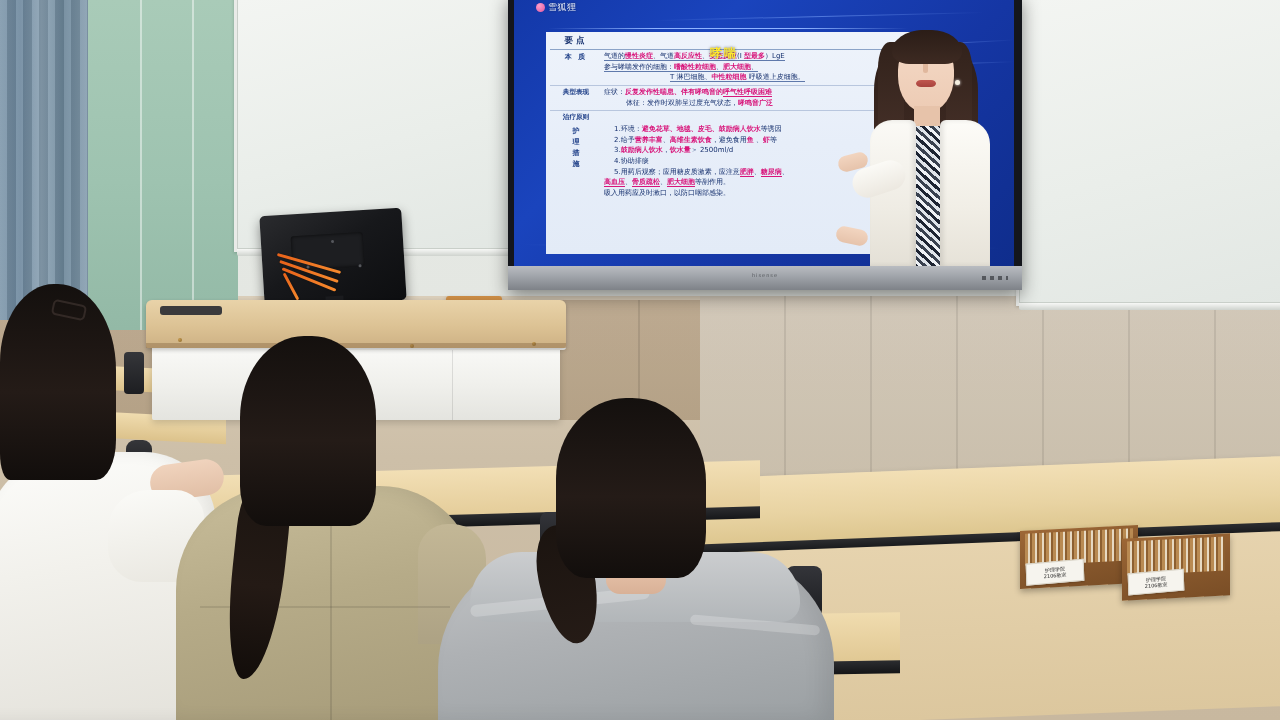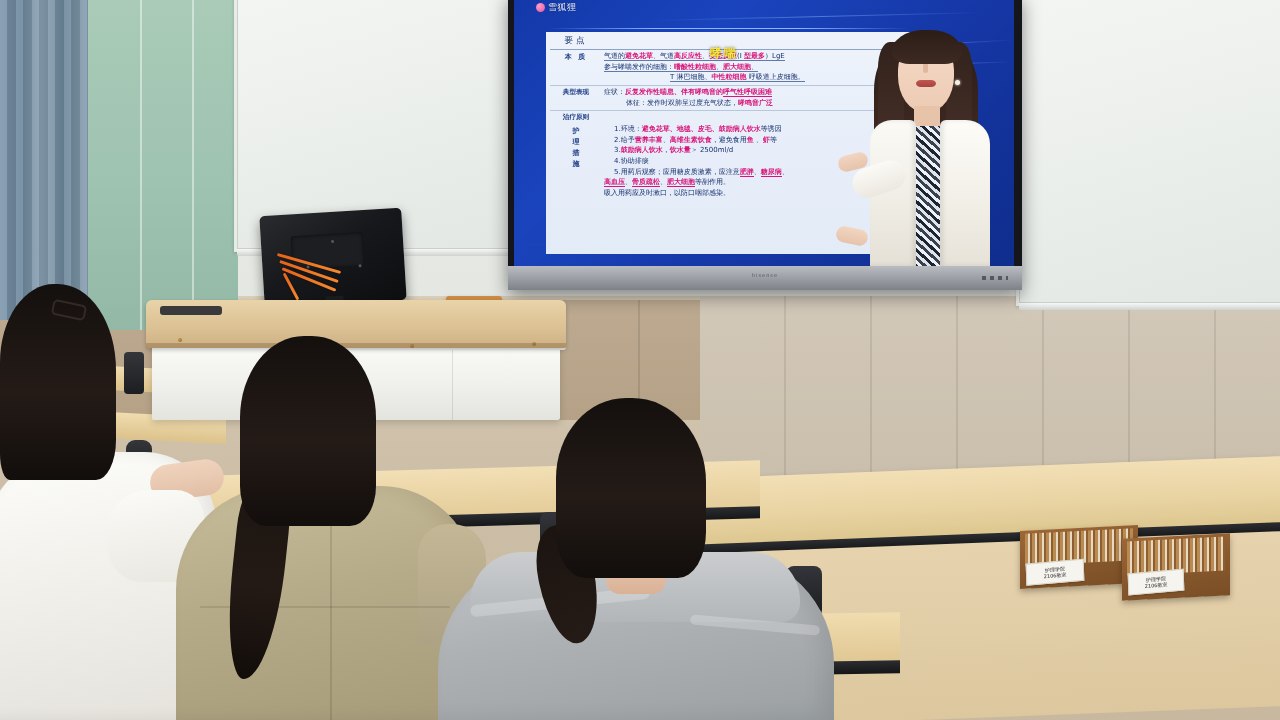--- a/index.html
+++ b/index.html
@@ -71,21 +71,21 @@
     font-size:12px; font-weight:bold; color:#ffe92e; letter-spacing:2px;
     text-shadow:0 0 3px rgba(0,0,0,.6); z-index:5;margin-top:33px; }
   .title-rule{ position:absolute; left:34px; top:30px; width:360px; height:1px;
     background:linear-gradient(90deg,transparent,#8fb4ff 30%,#8fb4ff 70%,transparent); z-index:5; }
 
   
   .slide-card{ position:absolute; left:32px; top:34px; width:378px; height:222px;
     background:linear-gradient(180deg,#eef3fb 0%,#e7eef9 50%,#e3ebf7 100%);
     z-index:4; padding:2px 4px 0 4px; }
   .hdr{ display:flex; border-bottom:1px solid #8ba3c8; padding:1px 0 2px 0; }
-  .hdr .c1{ width:52px; text-align:center; font-size:8.5px; font-weight:normal; color:#16306e; letter-spacing:3px; }
+  .hdr .c1{ width:52px; text-align:center; font-size:8.5px; font-weight:bold; color:#16306e; letter-spacing:3px; }
   .hdr .c2{ flex:1; text-align:center; font-size:8.5px; font-weight:bold; color:#16306e; letter-spacing:4px; }
 
   .row{ display:flex; border-bottom:1px solid #b8c6de; }
   .row .lab{ width:52px; flex:0 0 52px; font-size:7px; color:#1b3c86; text-align:center;
     padding-top:2px; line-height:1.5; letter-spacing:2px; font-weight:bold; }
   .row .lab.vert{ line-height:1.55; letter-spacing:0; }
   .row .body{ flex:1; padding:1px 2px 2px 2px; }
   .ln{ font-size:7px; line-height:1.52; color:#16306e; white-space:nowrap; }
   .ln.ind1{ padding-left:10px; }
   .ln.ind2{ padding-left:66px; }
@@ -303,21 +303,21 @@
       <div class="slide-card">
 
         <div class="hdr">
           <div class="c1">要点</div>
         </div>
 
         <div class="row">
           <div class="lab">本 质</div>
           <div class="body">
             <div class="ln">
-              <span class="u">气道的<span class="hi">避免花草</span>、气道<span class="hi">高反应性</span>、<span class="hi">变态反应</span>(I <span class="hi">型最多</span>）LgE</span>
+              <span class="u">气道的<span class="hi">慢性炎症</span>、气道<span class="hi">高反应性</span>、<span class="hi">变态反应</span>(I <span class="hi">型最多</span>）LgE</span>
             </div>
             <div class="ln">
               <span class="u">参与哮喘发作的细胞：<span class="hi">嗜酸性粒细胞</span>、<span class="hi">肥大细胞</span>、</span>
             </div>
             <div class="ln ind2">
               <span class="u">T 淋巴细胞、<span class="hi">中性粒细胞</span> 呼吸道上皮细胞。</span>
             </div>
           </div>
         </div>
 

